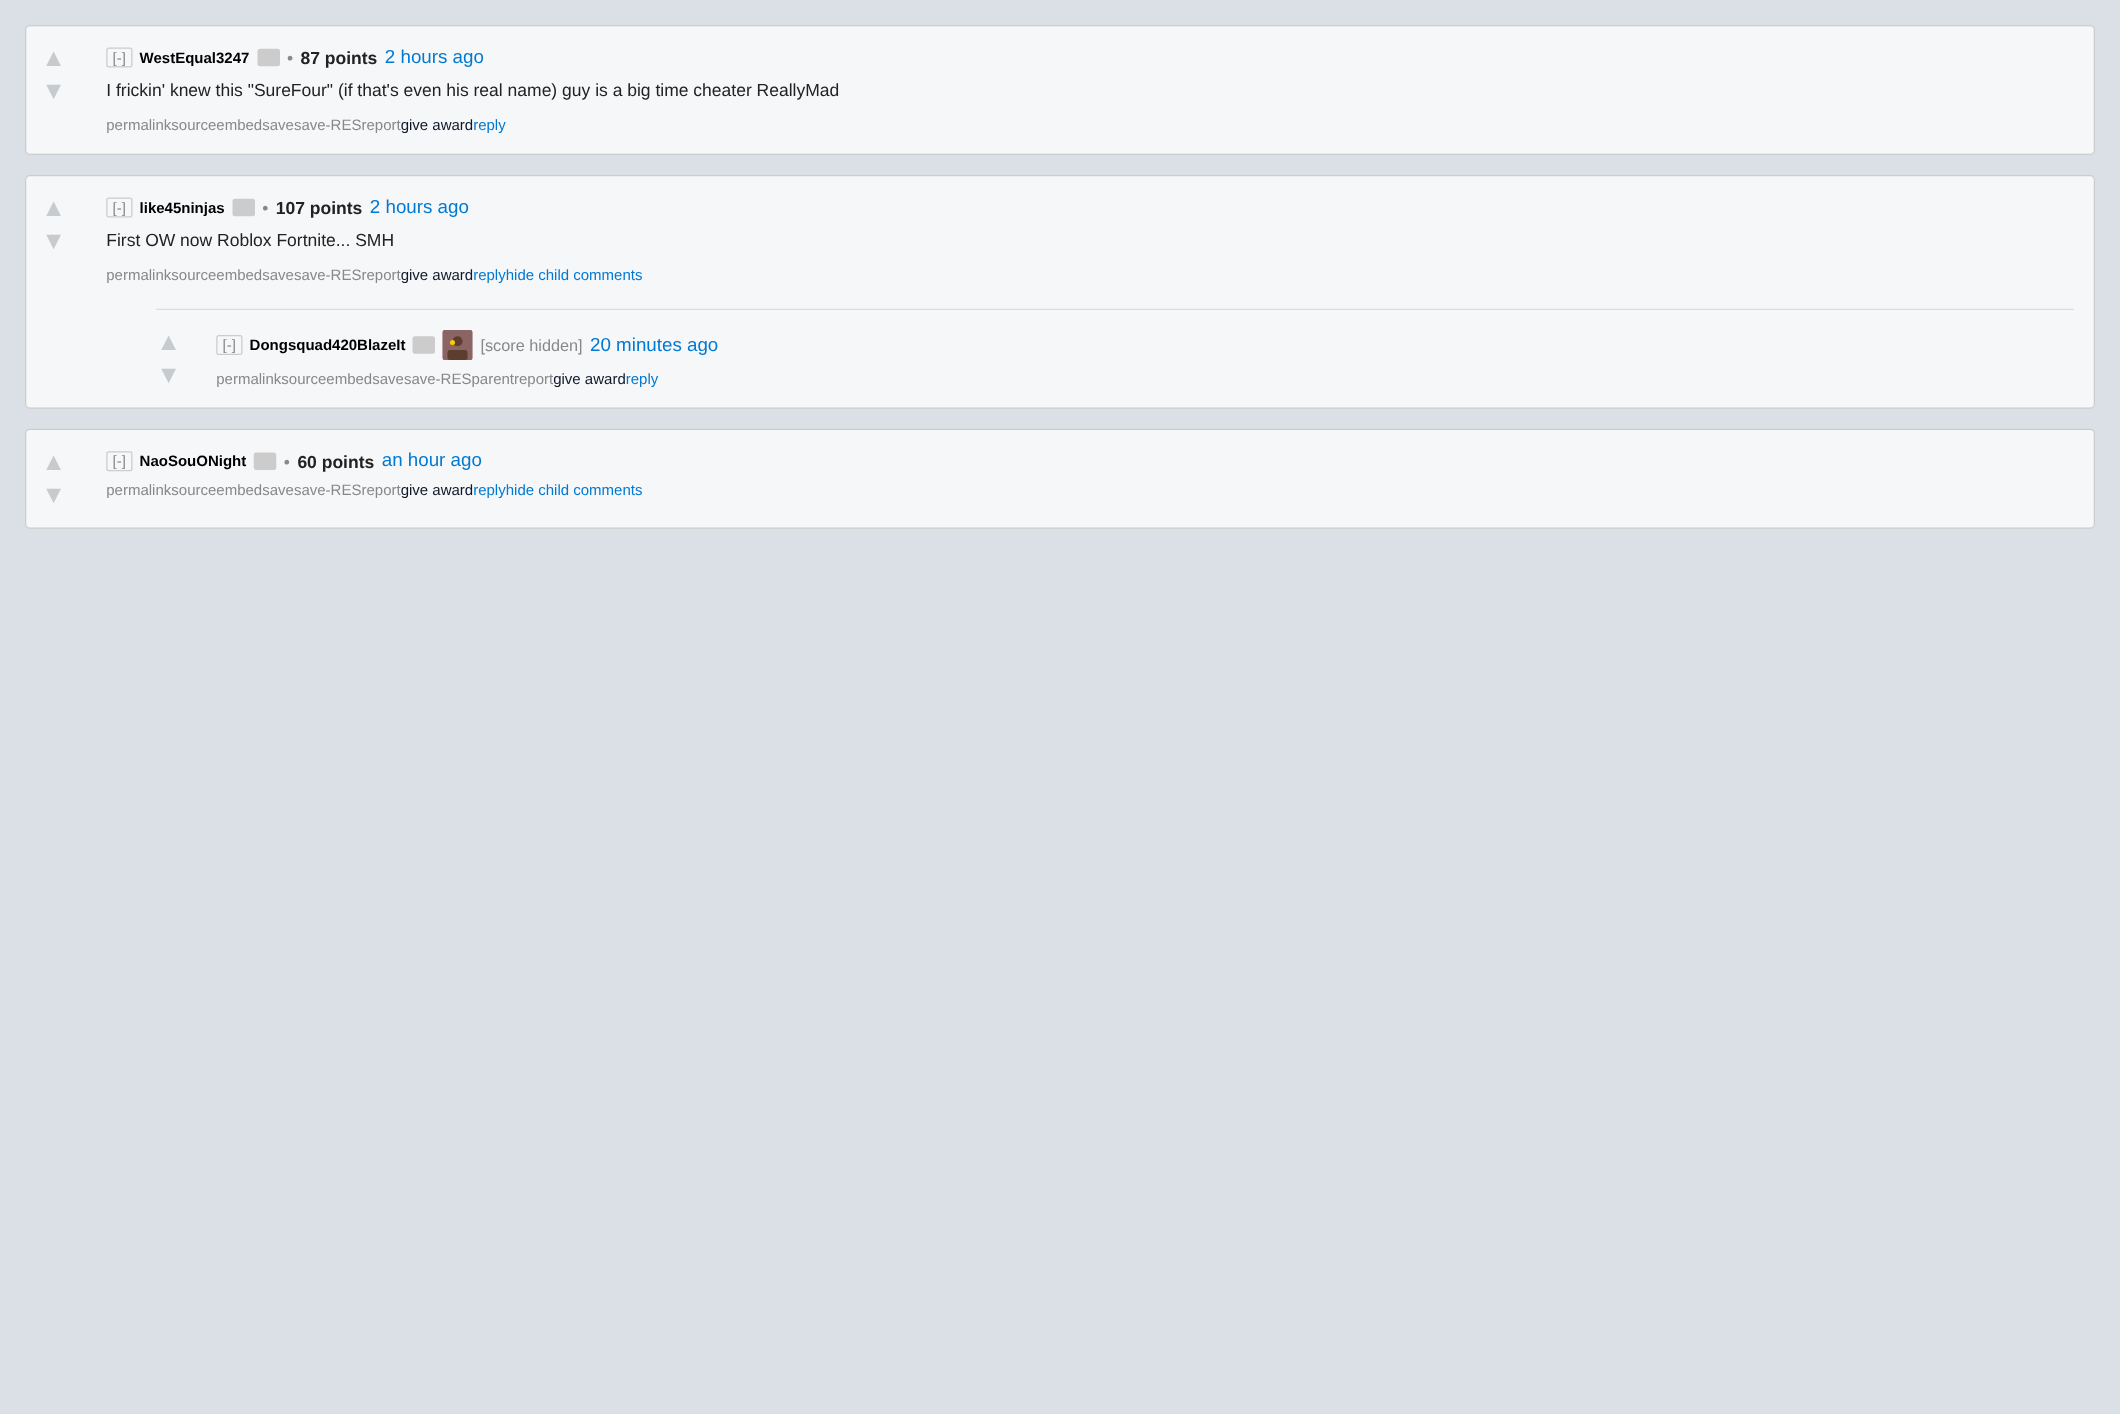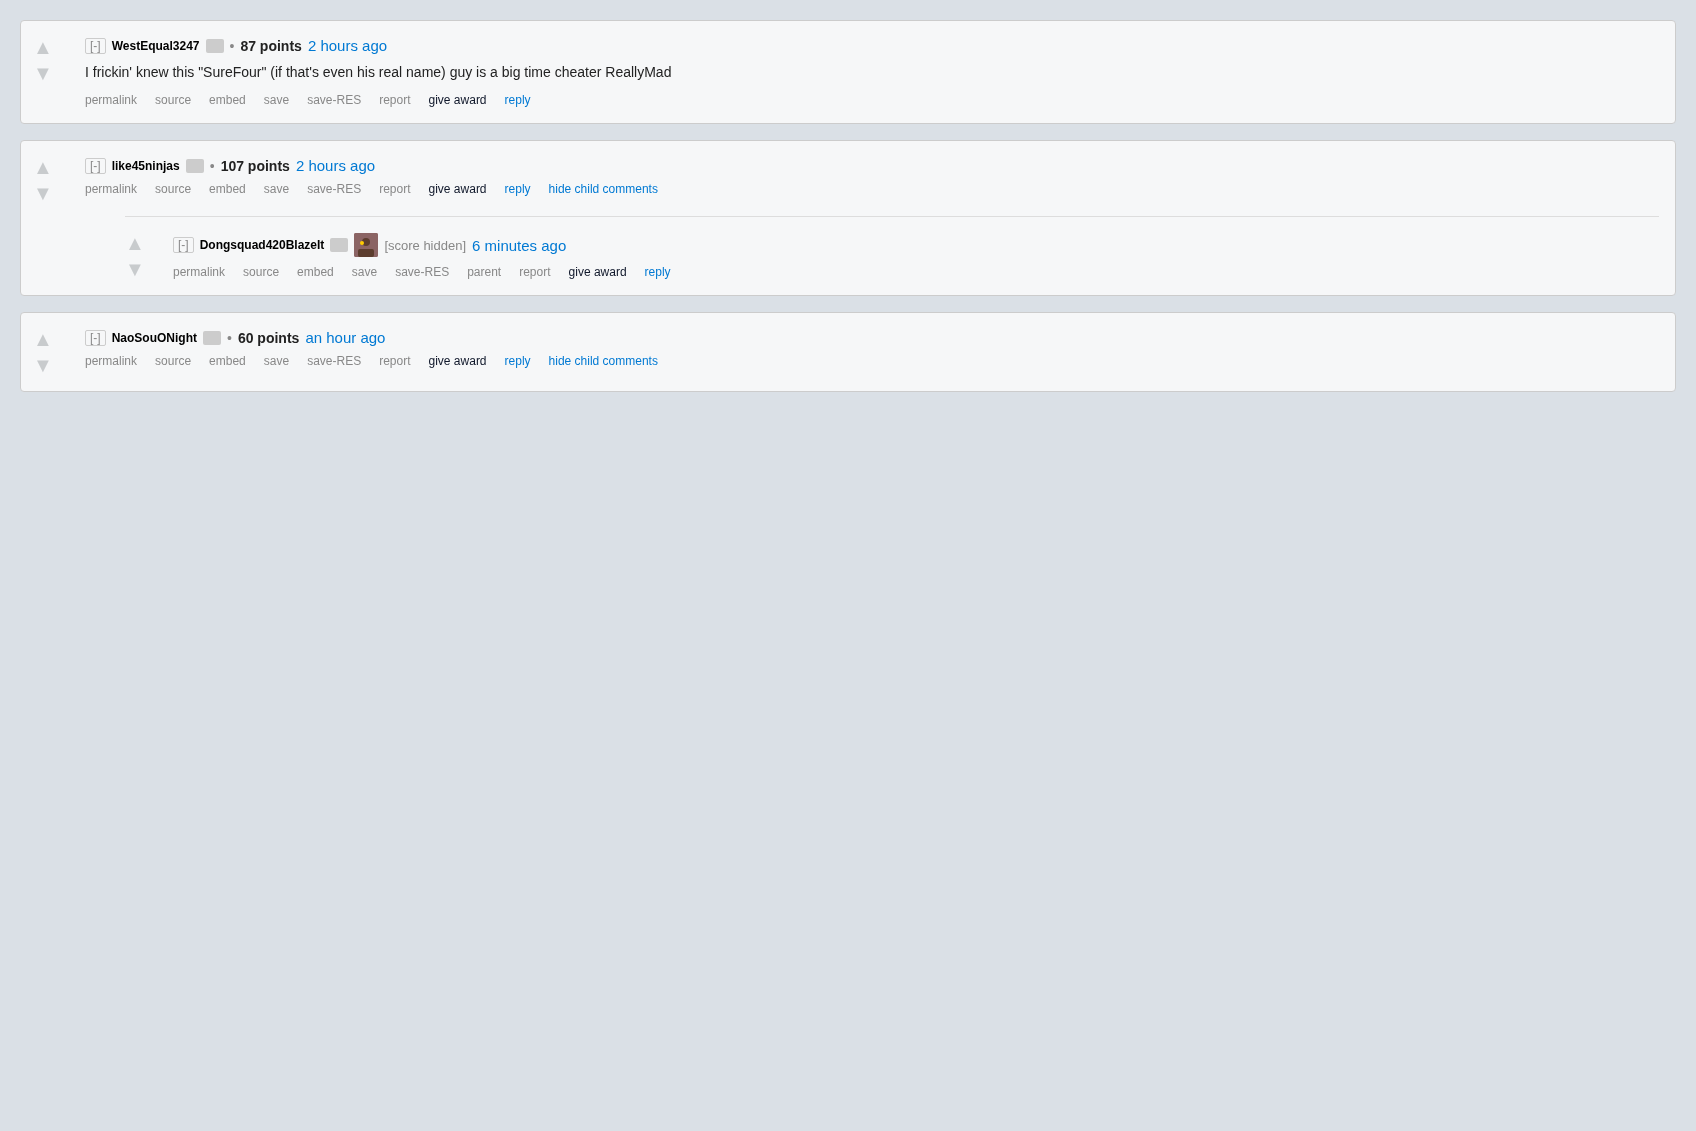--- a/index.html
+++ b/index.html
@@ -95,21 +95,20 @@
     }
     .comment-text {
       font-size: 14px;
       color: #222;
       line-height: 1.5;
       margin-bottom: 10px;
     }
     .action-bar {
       display: flex;
       align-items: center;
-      gap: 18px;
       flex-wrap: wrap;
     }
     .action-link {
       color: #888;
       font-size: 12px;
       cursor: pointer;
       text-decoration: none;
     }
     .action-link.give-award {
       color: #0f172a;
@@ -176,20 +175,21 @@
     </div>
     <div class="comment-main">
       <div class="comment-meta">
         <span class="collapse-btn">[-]</span>
         <span class="username">like45ninjas</span>
         <span class="user-icon"></span>
         <span class="dot">•</span>
         <span class="points">107 points</span>
         <span class="timestamp">2 hours ago</span>
       </div>
+      <div class="comment-text">First OW now Roblox Fortnite... SMH</div>
       <div class="action-bar">
         <a class="action-link">permalink</a>
         <a class="action-link">source</a>
         <a class="action-link">embed</a>
         <a class="action-link">save</a>
         <a class="action-link">save-RES</a>
         <a class="action-link">report</a>
         <a class="action-link give-award">give award</a>
         <a class="action-link reply">reply</a>
         <a class="action-link hide-child">hide child comments</a>
@@ -207,21 +207,21 @@
             <span class="user-icon"></span>
             <div class="user-avatar">
               <svg viewBox="0 0 24 24" xmlns="http://www.w3.org/2000/svg">
                 <rect width="24" height="24" fill="#8B6464"></rect>
                 <circle cx="12" cy="9" r="4" fill="#5c3d2e"></circle>
                 <rect x="4" y="16" width="16" height="8" rx="2" fill="#5c3d2e"></rect>
                 <circle cx="8" cy="10" r="2" fill="#ffcc00"></circle>
               </svg>
             </div>
             <span class="score-hidden">[score hidden]</span>
-            <span class="timestamp">6 minutes ago</span>
+            <span class="timestamp">20 minutes ago</span>
           </div>
           <div class="action-bar">
             <a class="action-link">permalink</a>
             <a class="action-link">source</a>
             <a class="action-link">embed</a>
             <a class="action-link">save</a>
             <a class="action-link">save-RES</a>
             <a class="action-link">parent</a>
             <a class="action-link">report</a>
             <a class="action-link give-award">give award</a>

